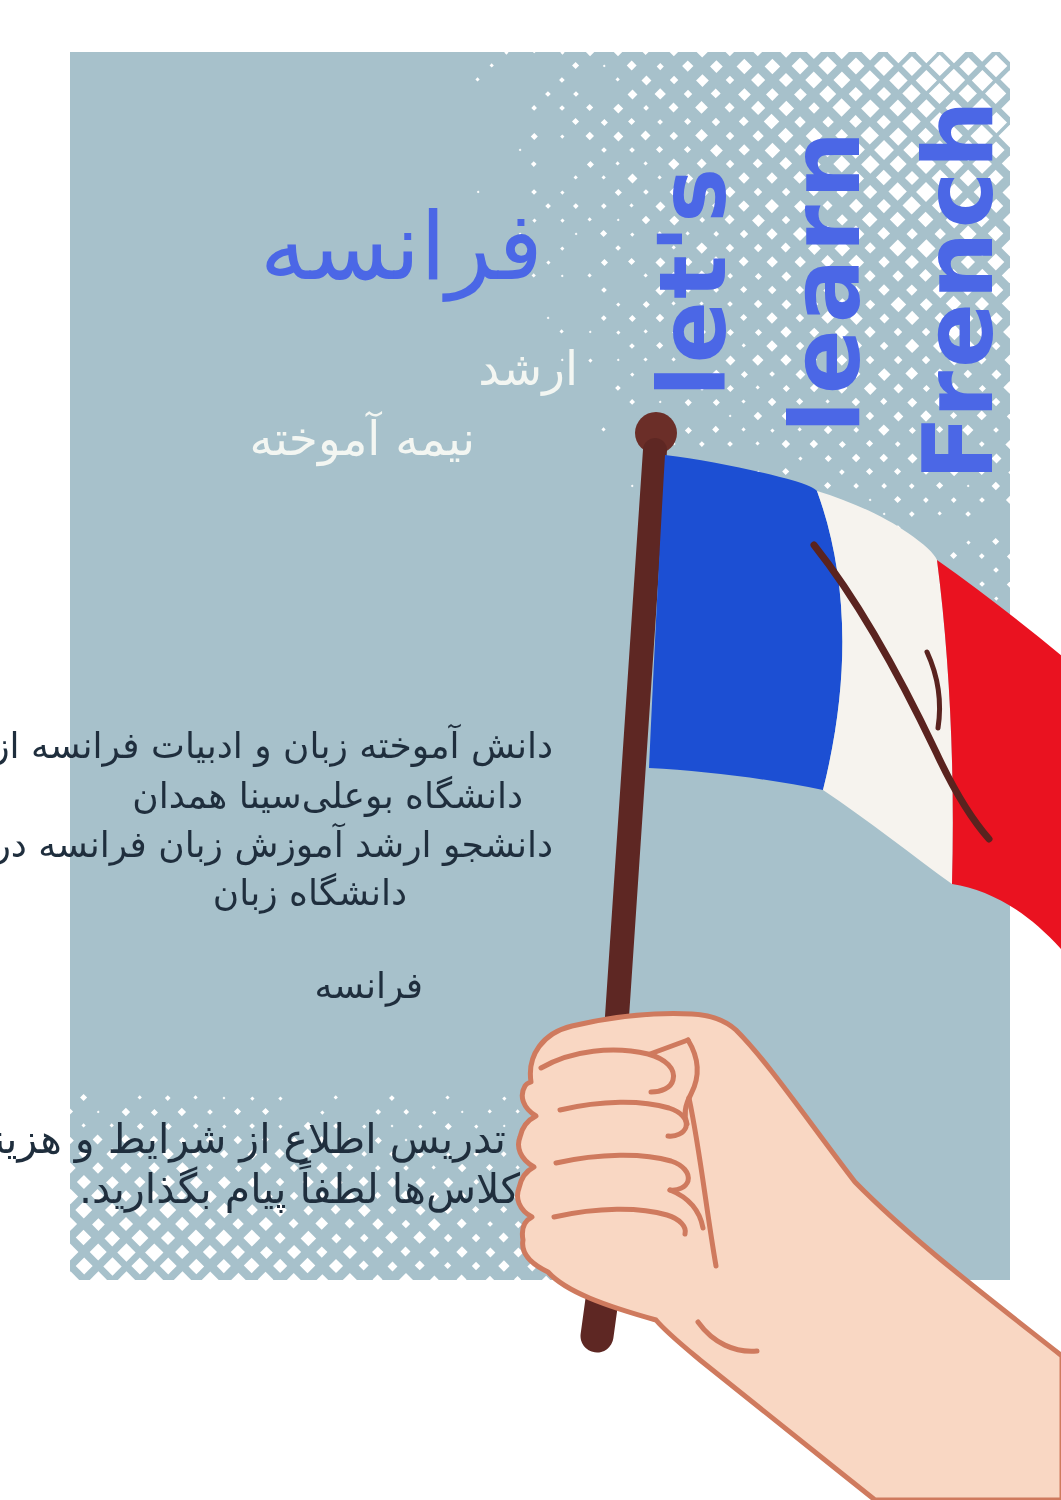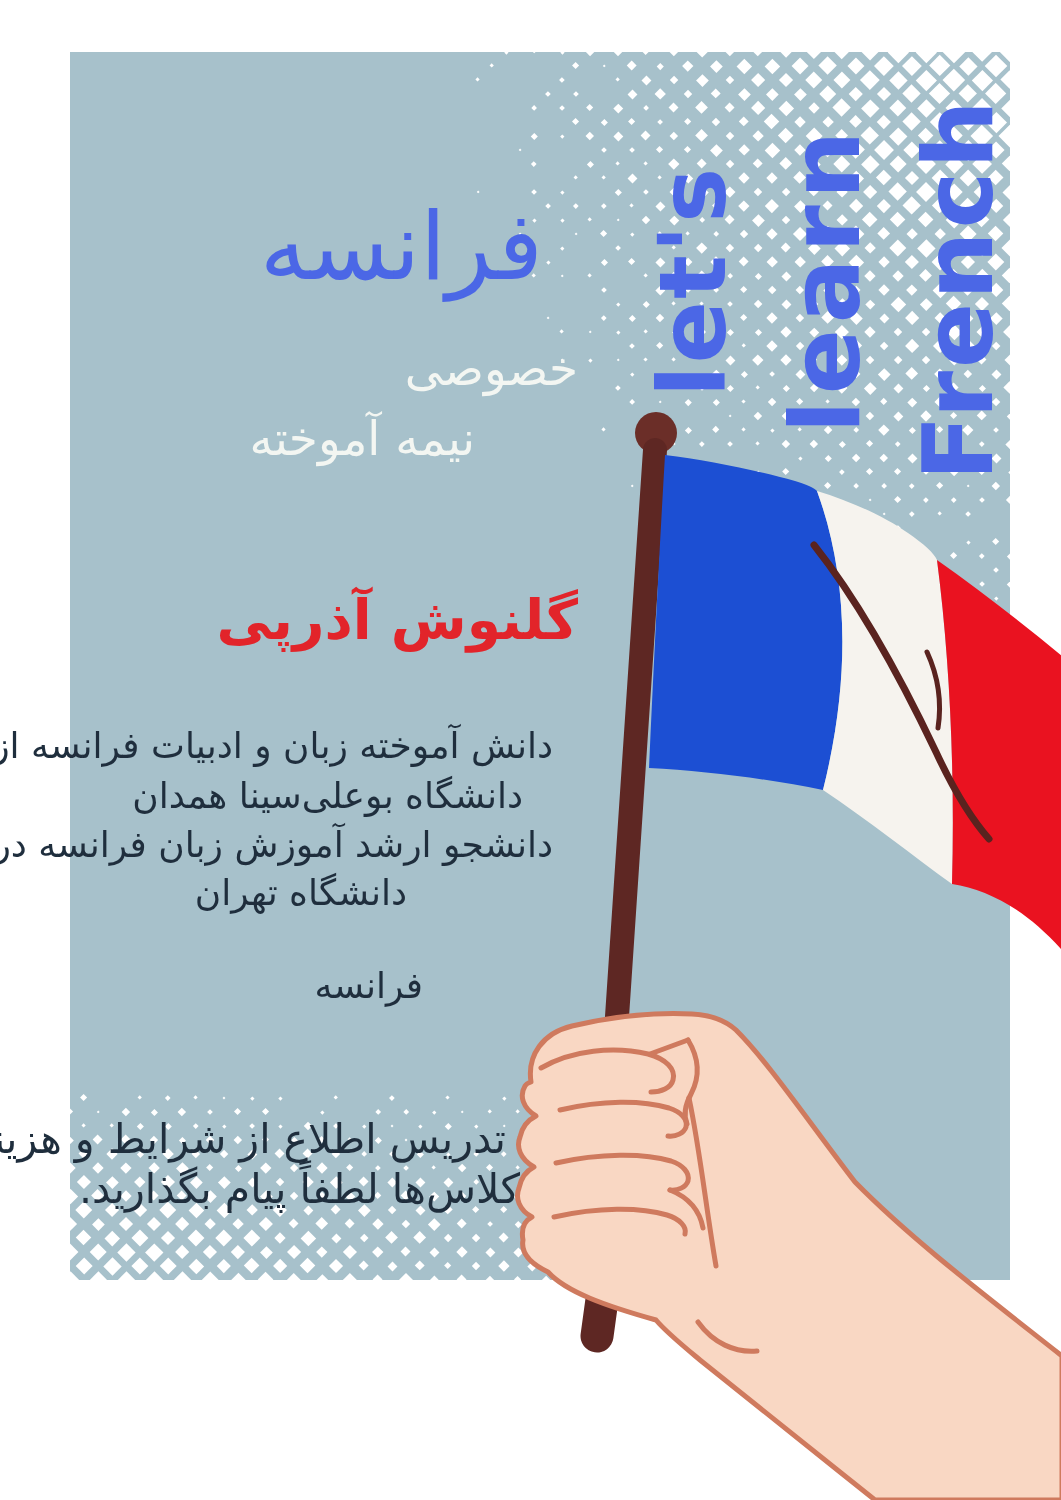--- a/index.html
+++ b/index.html
@@ -905,29 +905,28 @@
         <span class="ht-dot" style="left: 208.563px; top: 1044.56px; width: 2.87404px; height: 2.87404px;"></span>
         <span class="ht-dot" style="left: 264.252px; top: 1044.25px; width: 3.49549px; height: 3.49549px;"></span>
         <span class="ht-dot" style="left: 320.133px; top: 1044.13px; width: 3.73388px; height: 3.73388px;"></span>
         <span class="ht-dot" style="left: 376.491px; top: 1044.49px; width: 3.01762px; height: 3.01762px;"></span>
         <span class="ht-dot" style="left: 432.641px; top: 1044.64px; width: 2.71743px; height: 2.71743px;"></span>
       </div>
   </div>
 
   <div class="txt title2" dir="rtl">فرانسه</div>
 
-  <div class="txt sub sub1" dir="rtl">خصوصی</div>
+  <div class="txt sub sub1" dir="rtl">ارشد</div>
   <div class="txt sub sub2" dir="rtl">نیمه آموخته</div>
 
-  <div class="txt name" dir="rtl">گلنوش آذرپی</div>
 
   <div class="txt bio bio1" dir="rtl">دانش آموخته زبان و ادبیات فرانسه از</div>
   <div class="txt bio bio2" dir="rtl">دانشگاه بوعلی‌سینا همدان</div>
   <div class="txt bio bio3" dir="rtl">دانشجو ارشد آموزش زبان فرانسه در</div>
-  <div class="txt bio bio4" dir="rtl">دانشگاه تهران</div>
+  <div class="txt bio bio4" dir="rtl">دانشگاه زبان</div>
   <div class="txt bio bio6" dir="rtl">فرانسه</div>
 
   <div class="txt contact contact1" dir="rtl">تدریس اطلاع از شرایط و هزینه</div>
   <div class="txt contact contact2" dir="rtl">کلاس‌ها لطفاً پیام بگذارید.</div>
 
   <div class="vword vw1">let's</div>
   <div class="vword vw2">learn</div>
   <div class="vword vw3">French</div>
 
   <svg class="illus" width="1061" height="1500" viewBox="0 0 1061 1500">

